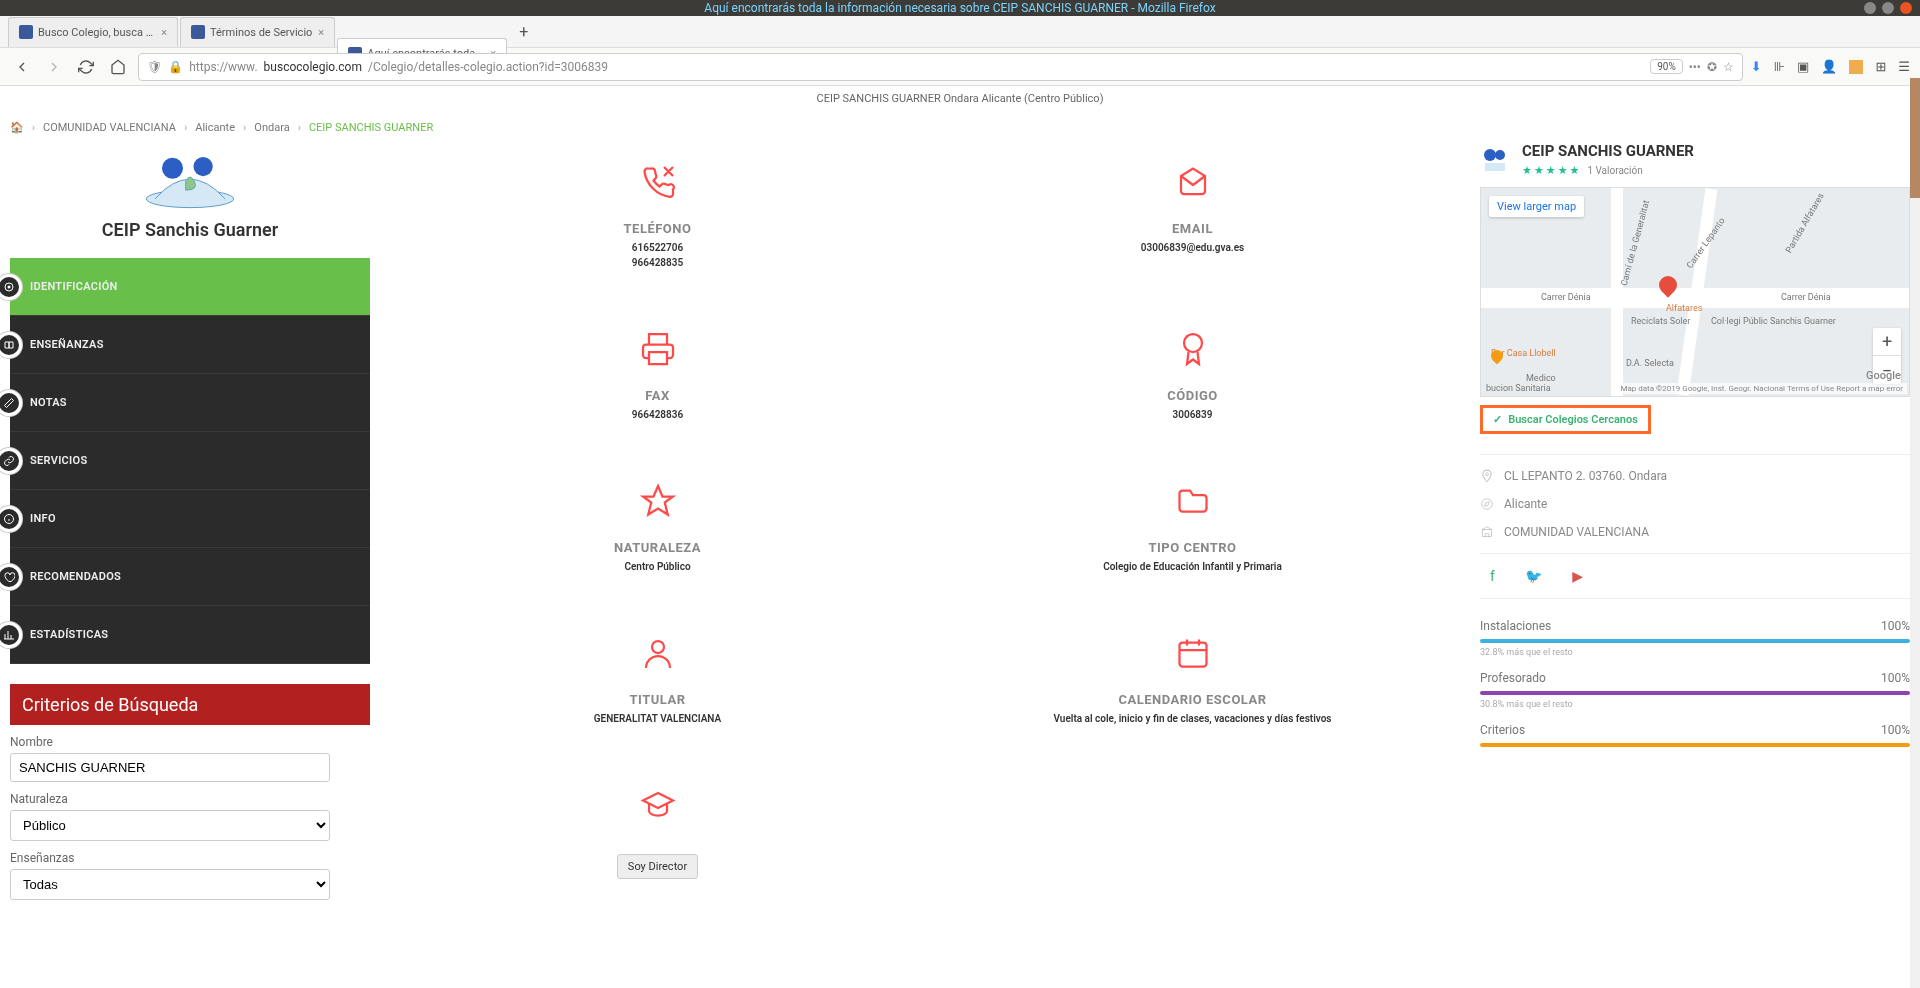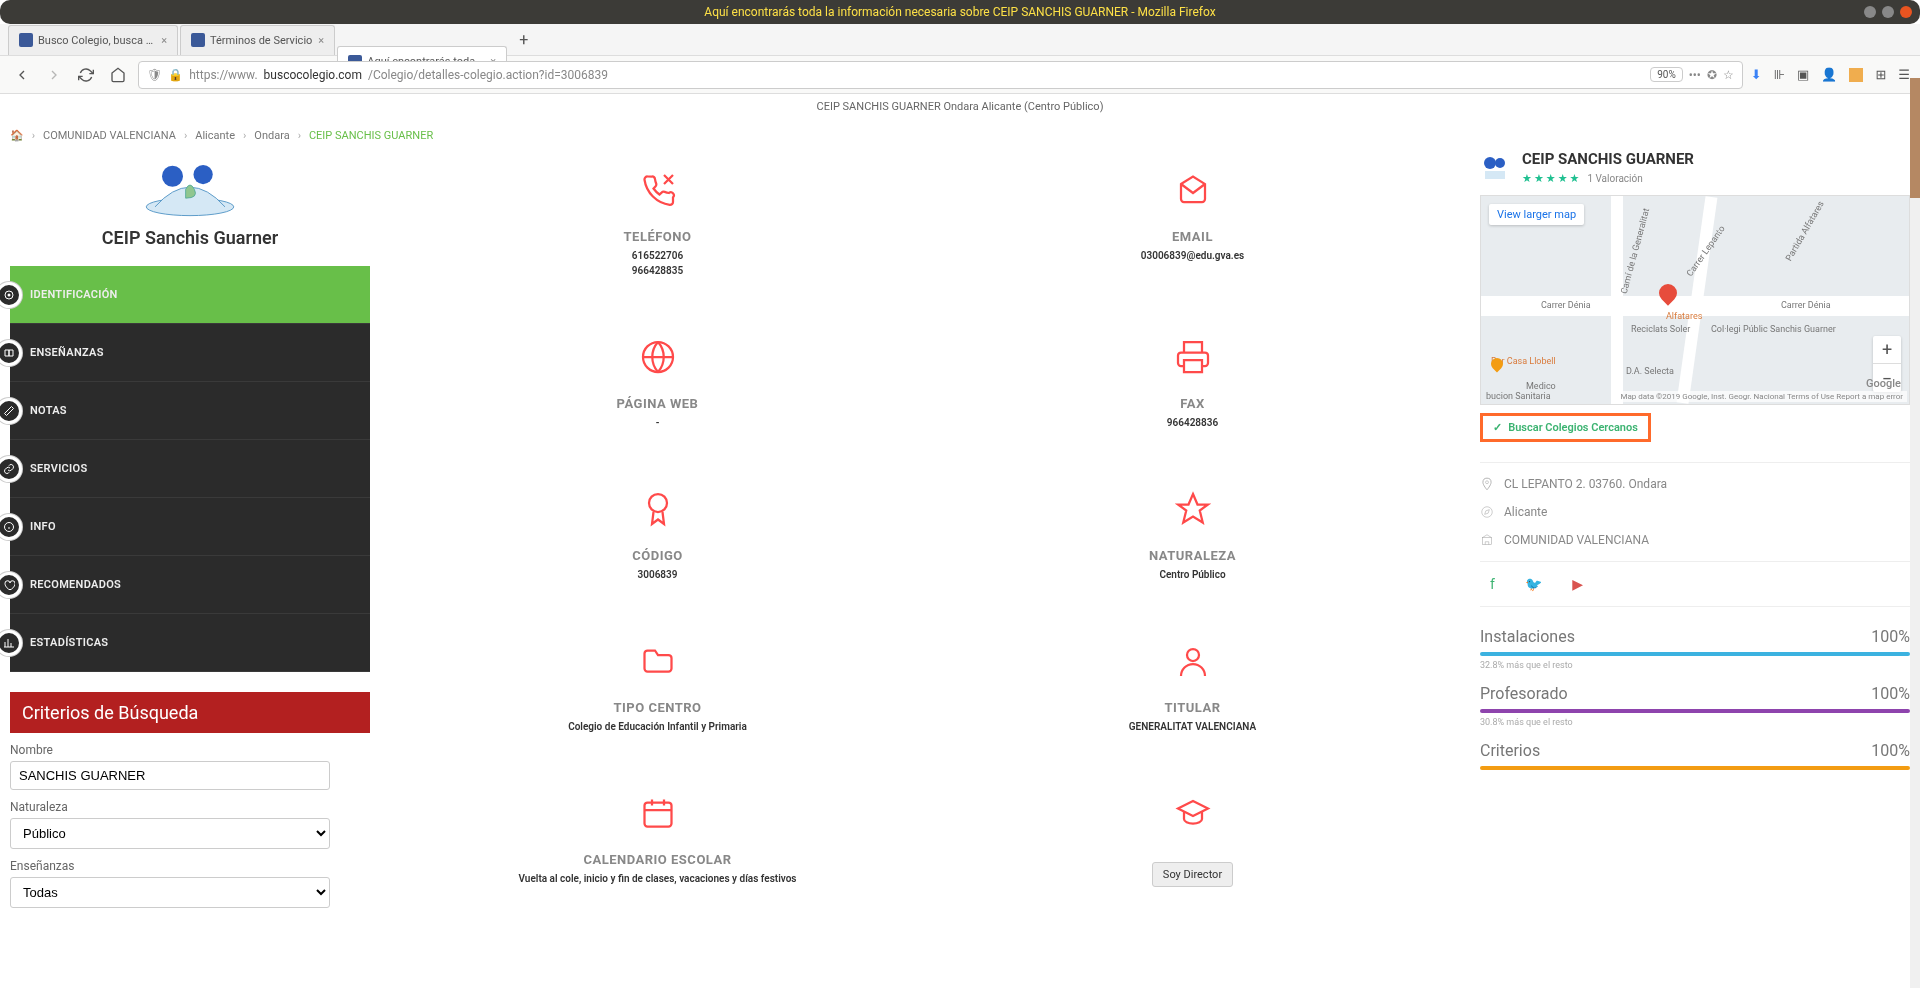--- a/index.html
+++ b/index.html
@@ -1,17 +1,17 @@
 <!DOCTYPE html>
 <html><head>
 <meta charset="utf-8">
 <style>
 * { margin: 0; padding: 0; box-sizing: border-box; }
 body { font-family: -apple-system, BlinkMacSystemFont, "Segoe UI", Roboto, Arial, sans-serif; font-size: 13px; background: #fff; color: #333; }
-.titlebar { background: #3c3b37; color: #fde047; height: 24px; display: flex; align-items: center; justify-content: center; position: relative; font-size: 12px; border-radius: 10px; }
+.titlebar { background: #3c3b37; color: #7dd3fc; height: 16px; display: flex; align-items: center; justify-content: center; position: relative; font-size: 12px; }
 .titlebar .win-controls { position: absolute; right: 8px; display: flex; gap: 6px; }
 .win-controls span { width: 12px; height: 12px; border-radius: 50%; display: inline-block; }
 .win-min { background: #888; }
 .win-max { background: #888; }
 .win-close { background: #e95420; }
 .tabbar { background: #f5f5f5; border-bottom: 1px solid #ddd; display: flex; align-items: center; height: 32px; padding-left: 8px; }
 .tab { display: flex; align-items: center; padding: 0 10px; height: 30px; border: 1px solid #ccc; border-bottom: none; margin-right: 2px; background: #eee; font-size: 11px; color: #555; max-width: 170px; border-radius: 3px 3px 0 0; }
 .tab.active { background: #fff; margin-top: 43px; }
 .tab .favicon { width: 14px; height: 14px; margin-right: 5px; background: #3b5998; border-radius: 2px; flex-shrink: 0; }
 .tab-title { white-space: nowrap; overflow: hidden; text-overflow: ellipsis; }
@@ -72,21 +72,21 @@
 .addr-list { margin-top: 20px; border-top: 1px solid #eee; padding-top: 14px; }
 .addr-item { display: flex; align-items: flex-end; gap: 10px; color: #888; font-size: 12px; margin-bottom: 14px; }
 .addr-item svg { width: 14px; height: 14px; stroke: #aaa; fill: none; }
 .social-row { display: flex; gap: 30px; border-top: 1px solid #eee; border-bottom: 1px solid #eee; padding: 14px 10px; margin-top: 10px; }
 .social-row span { color: #888; cursor: pointer; font-size: 14px; }
 .social-row .fb { color: #3cb371; }
 .social-row .tw { color: #5bc0de; }
 .social-row .yt { color: #d9534f; }
 .progress-block { margin-top: 20px; }
 .progress-row { margin-bottom: 6px; }
-.progress-header { display: flex; justify-content: space-between; font-size: 16px; color: #777; margin-bottom: 6px; }
+.progress-header { display: flex; justify-content: space-between; font-size: 12px; color: #777; margin-bottom: 6px; }
 .progress-bar { height: 4px; background: #eee; border-radius: 2px; overflow: hidden; }
 .progress-fill { height: 100%; }
 .fill-blue { background: #3bb2e0; }
 .fill-purple { background: #8e44ad; }
 .fill-orange { background: #f39c12; }
 .progress-sub { font-size: 9px; color: #aaa; margin-top: 4px; margin-bottom: 14px; }
 .scrollbar-thumb { position: fixed; right: 0; top: 78px; width: 10px; height: 120px; background: #b58863; border-radius: 0; }
 .scrollbar-track { position: fixed; right: 0; top: 78px; bottom: 0; width: 10px; background: #f0f0f0; }
 .map-street { position: absolute; background: #fff; }
 .map-road-h { height: 20px; left: 0; right: 0; }
@@ -284,28 +284,20 @@
       <div class="card-value">616522706</div>
       <div class="card-value">966428835</div>
     </div>
     <div class="info-card">
       <div class="card-icon"><svg viewBox="0 0 24 24">
             <path d="M4 8l8-5 8 5v10a2 2 0 01-2 2H6a2 2 0 01-2-2V8z"></path>
             <path d="M4 8l8 6 8-6"></path>
           </svg></div>
       <div class="card-label">EMAIL</div>
       <div class="card-value">03006839@edu.gva.es</div>
-    </div>
-    <div class="info-card">
-      <div class="card-icon"><svg viewBox="0 0 24 24">
-            <circle cx="12" cy="12" r="10"></circle>
-            <path d="M2 12h20M12 2a15 15 0 010 20M12 2a15 15 0 000 20"></path>
-          </svg></div>
-      <div class="card-label">PÁGINA WEB</div>
-      <div class="card-value">-</div>
     </div>
     <div class="info-card">
       <div class="card-icon"><svg viewBox="0 0 24 24">
             <path d="M6 9V2h12v7M6 18H4a2 2 0 01-2-2v-5a2 2 0 012-2h16a2 2 0 012 2v5a2 2 0 01-2 2h-2M6 14h12v8H6z"></path>
           </svg></div>
       <div class="card-label">FAX</div>
       <div class="card-value">966428836</div>
     </div>
     <div class="info-card">
       <div class="card-icon"><svg viewBox="0 0 24 24">

